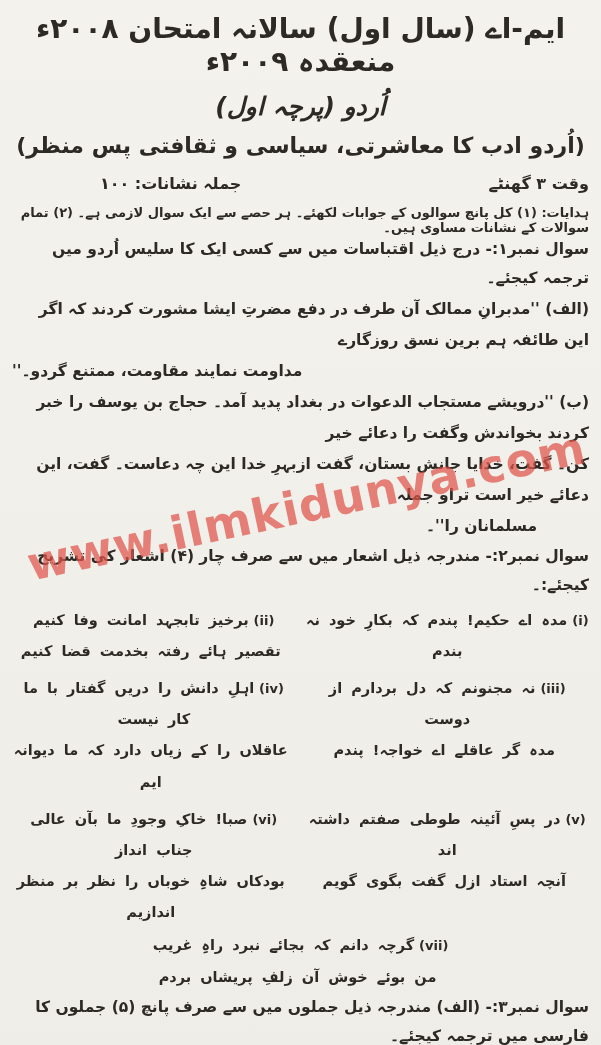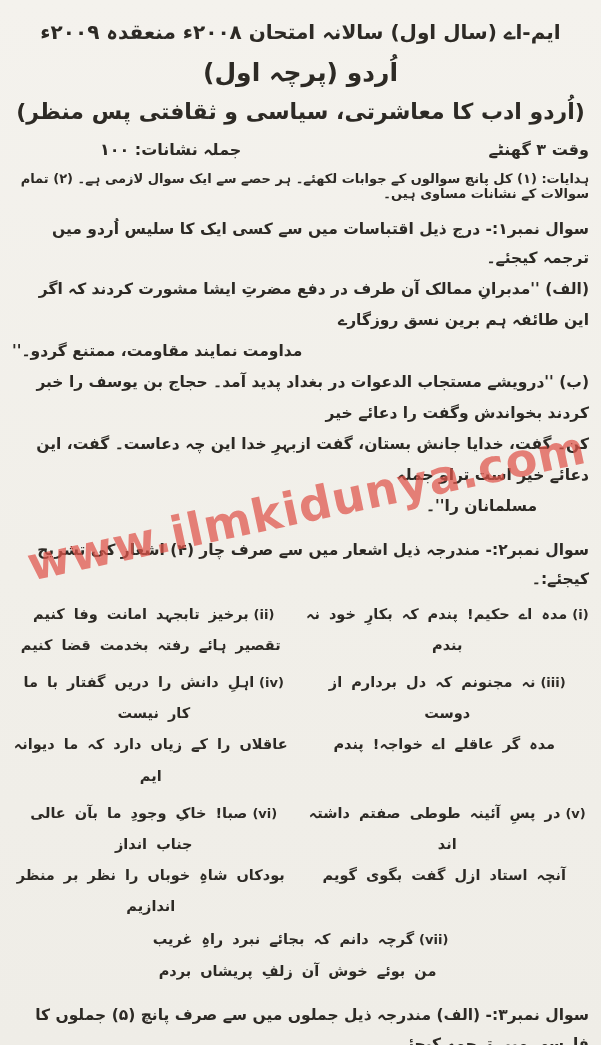--- a/index.html
+++ b/index.html
@@ -4,27 +4,27 @@
 <style>
   html,body { margin:0; padding:0; background:#e8e6e1; }
   .page {
     position:relative; width:601px; height:1045px; margin:0 auto;
     background:linear-gradient(180deg,#f4f2ed 0%, #f1efe9 55%, #efede7 100%);
     overflow:hidden; direction:rtl;
     font-family:"DejaVu Sans", sans-serif;
     color:#2d2a25;
   }
   .content { position:relative; z-index:1; padding:8px 12px 0 12px; }
-  .h1 { text-align:center; font-size:20px; font-weight:bold; margin-top:12px; }
-  .h2 { text-align:center; font-size:25px; font-weight:bold; margin-top:14px; }
+  .h1 { text-align:center; font-size:28px; font-weight:bold; margin-top:4px; }
+  .h2 { text-align:center; font-size:25px; font-weight:bold; margin-top:14px;font-style:italic; }
   .h3 { text-align:center; font-size:22px; font-weight:bold; margin-top:12px; }
   .meta { display:flex; justify-content:space-between; align-items:baseline;
           font-size:16px; font-weight:bold; margin-top:16px; padding-left:88px; }
   .instr { font-size:13px; font-weight:bold; margin-top:12px; letter-spacing:0; }
-  .qhead { font-size:15.5px; font-weight:bold; margin-top:14px; line-height:1.9; }
+  .qhead { font-size:15.5px; font-weight:bold; margin-top:0; line-height:1.9; }
   .para  { font-size:15.5px; font-weight:bold; line-height:2.0; }
   .center { text-align:left; }
   .indent-right { padding-right:52px; }
   .c-grid { display:grid; grid-template-columns:1fr 1fr; column-gap:10px; row-gap:6px; margin-top:4px; }
   .couplet { font-size:14.5px; font-weight:bold; text-align:center; line-height:2.15; word-spacing:4px; }
   .couplet .cl2 { padding-right:6px; }
   .cnum { direction:ltr; unicode-bidi:embed; font-weight:bold; margin-left:5px; font-size:13px;margin-top:37px; }
   .c-vii { width:64%; margin:2px auto 0 auto; }
   .watermark {
     position:absolute; z-index:2; left:28px; top:538px;

